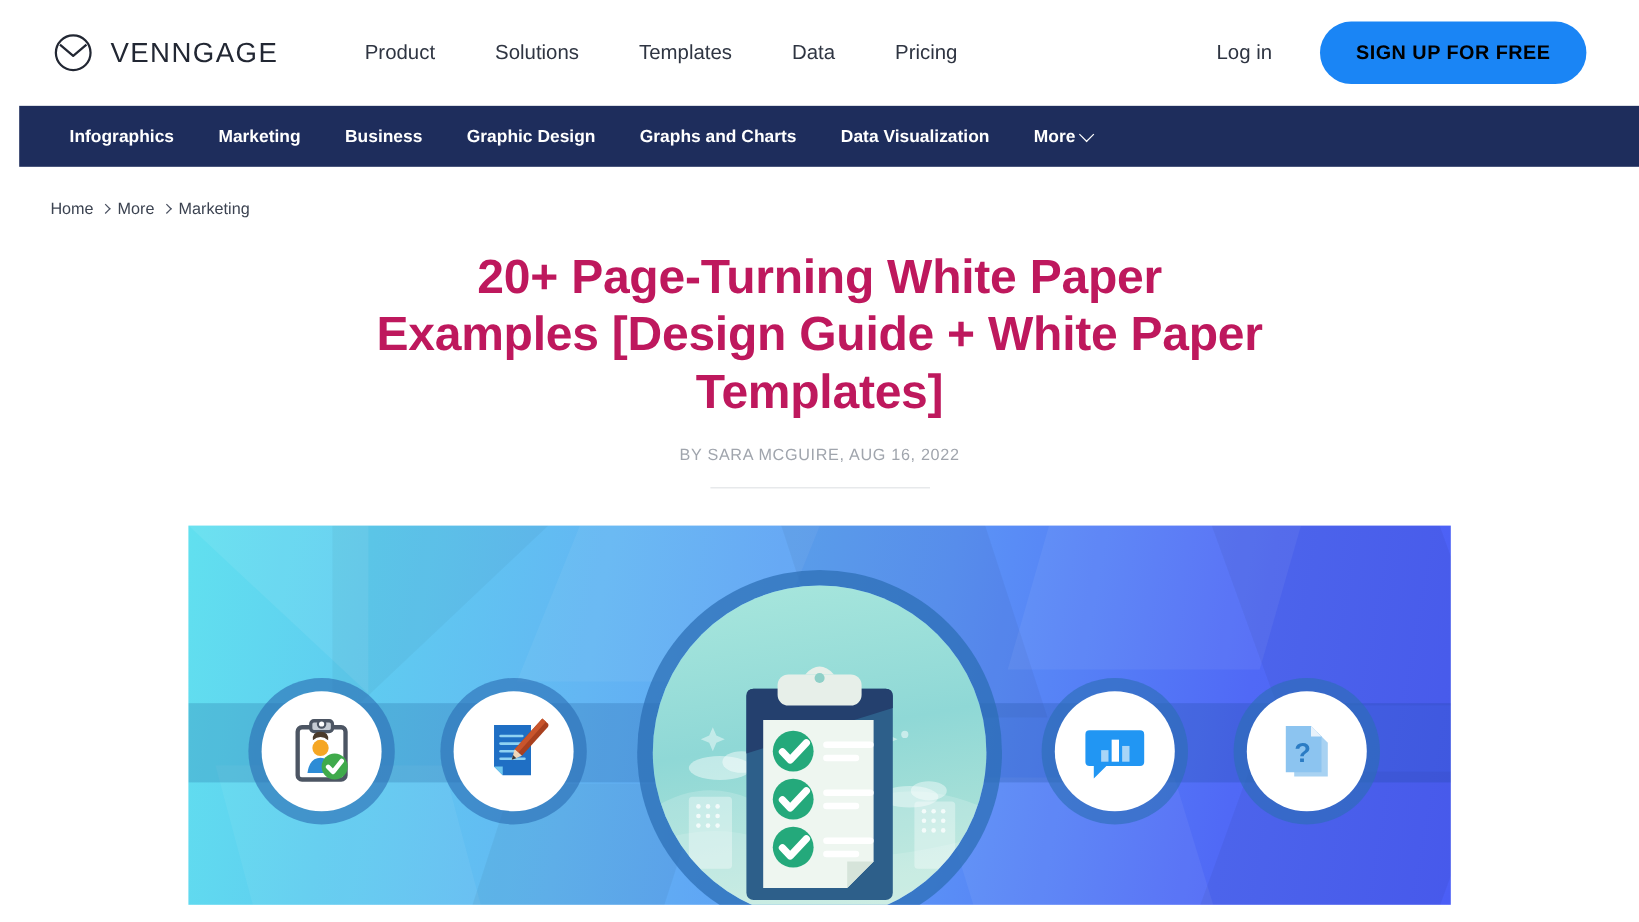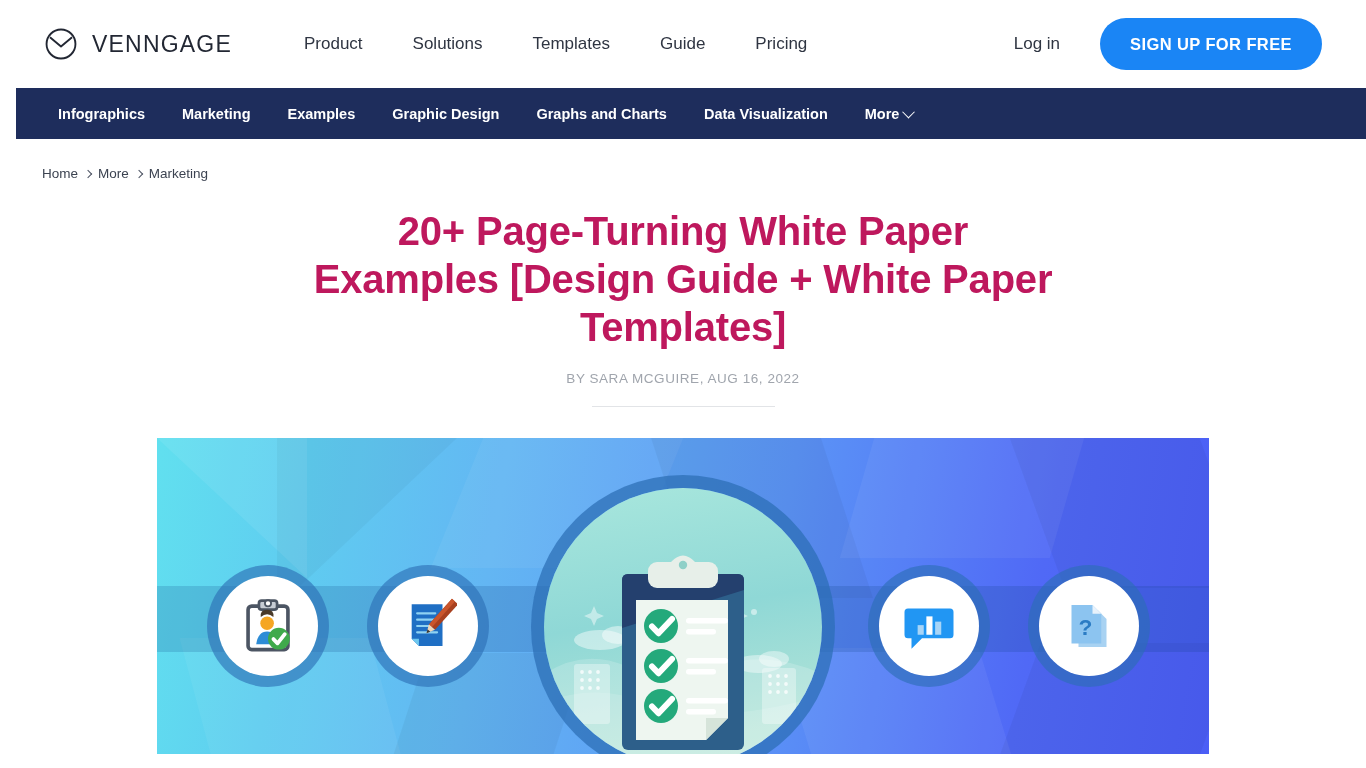--- a/index.html
+++ b/index.html
@@ -48,21 +48,21 @@
     gap:40px;
   }
   .login-link {
     font-size:17px;
     color:#2f3542;
     text-decoration:none;
     cursor:pointer;
   }
   .signup-btn {
     background:#1a85f5;
-    color:#ffffff;
+    color:#000000;
     border:none;
     border-radius:26px;
     height:52px;
     padding:0 30px;
     font-size:16.5px;
     font-weight:bold;
     letter-spacing:.4px;
     cursor:pointer;
     font-family:"Liberation Sans", sans-serif;
     white-space:nowrap;
@@ -197,39 +197,39 @@
         <path d="M7 12 L20 23 L33 12" fill="none" stroke="#222733" stroke-width="2.2" stroke-linejoin="round"></path>
       </svg>
     </span>
     <span class="brand-word">VENNGAGE</span>
   </div>
 
   <nav class="mainmenu">
     <a href="#">Product</a>
     <a href="#">Solutions</a>
     <a href="#">Templates</a>
-    <a href="#">Guide</a>
+    <a href="#">Data</a>
     <a href="#">Pricing</a>
   </nav>
 
   <div class="authgroup">
     <a href="#" class="login-link">Log in</a>
     <button class="signup-btn">SIGN UP FOR FREE</button>
   </div>
 </header>
 
 <nav class="subnav">
   <a href="#">
       <span>Infographics</span>
     </a>
   <a href="#">
       <span>Marketing</span>
     </a>
   <a href="#">
-      <span>Examples</span>
+      <span>Business</span>
     </a>
   <a href="#">
       <span>Graphic Design</span>
     </a>
   <a href="#">
       <span>Graphs and Charts</span>
     </a>
   <a href="#">
       <span>Data Visualization</span>
     </a>

